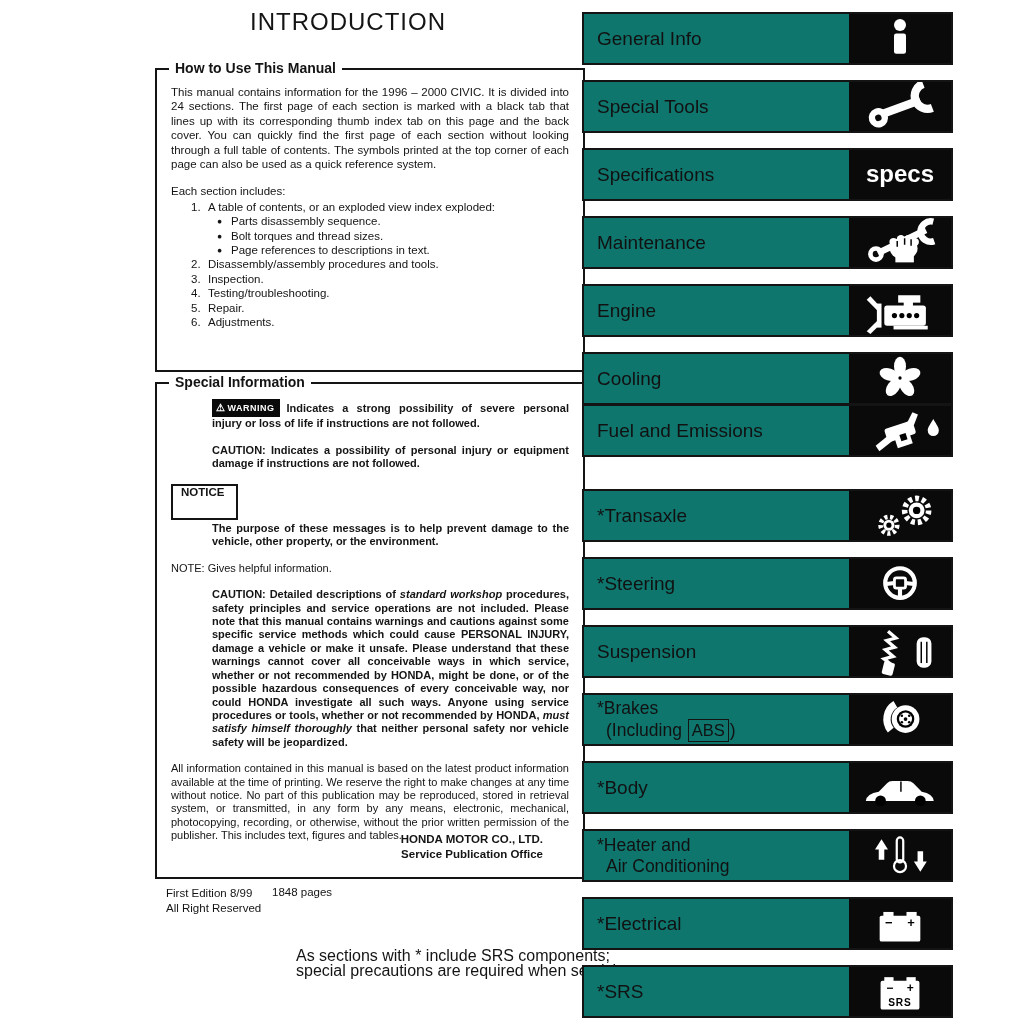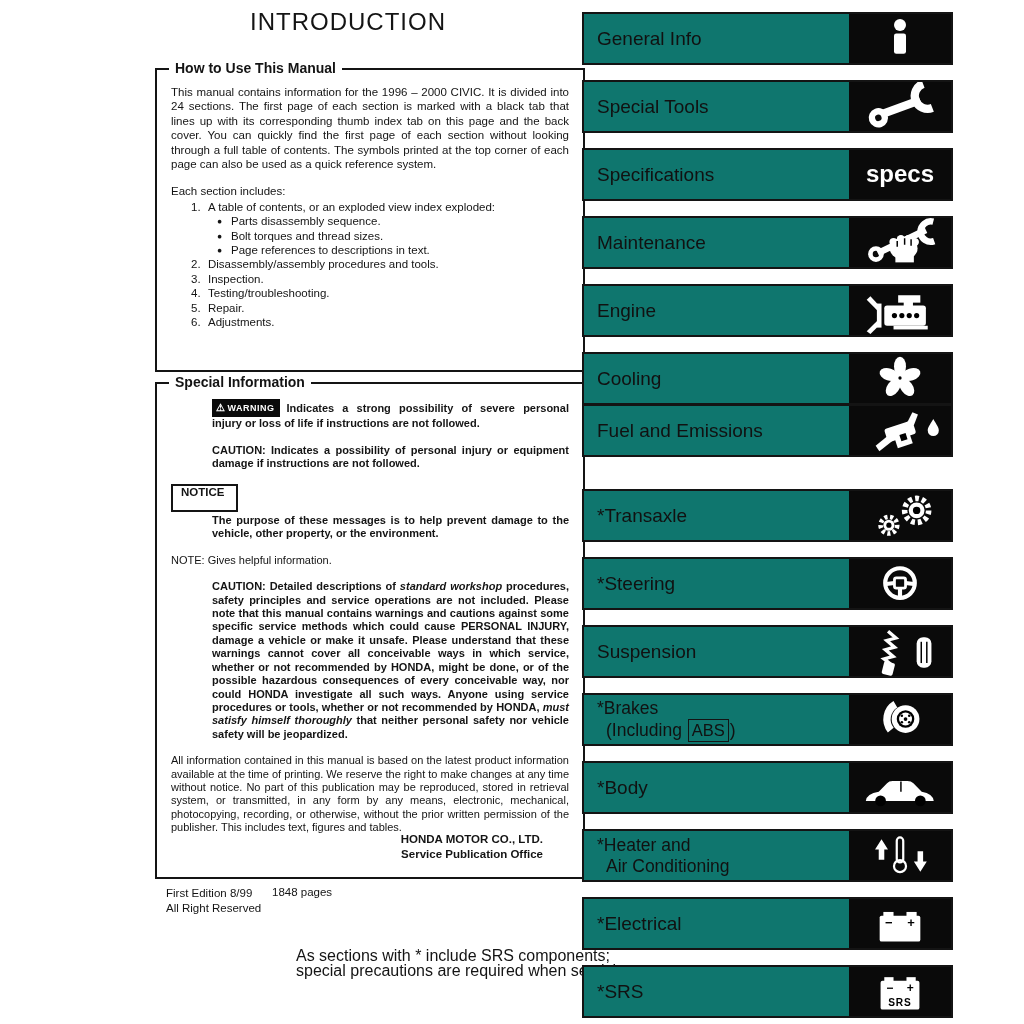--- a/index.html
+++ b/index.html
@@ -27,21 +27,21 @@
   .li{display:flex;margin:0;}
   .li.l1{padding-left:20px;}
   .li.l1 .num{flex:none;width:17px;}
   .li.l2{padding-left:46px;}
   .li.l2 .num{flex:none;width:14px;font-size:8.5px;}
 
   .warn-badge{display:inline-block;background:#0a0a0a;color:#fff;font-weight:700;
               font-size:9px;padding:2px 6px 2px 4px;margin-right:6px;vertical-align:1px;letter-spacing:.5px;}
   .warn-badge .tri{font-size:10px;margin-right:2px;}
   .notice-label{display:inline-block;border:2px solid #141414;font-weight:700;
-                font-size:11.5px;padding:0 12px 11px 8px;margin:0 0 2px 0;}
+                font-size:11.5px;padding:0 12px 19px 8px;margin:0 0 2px 0;}
   .caution2 i{font-style:italic;}
 
   
   .footer-left{position:absolute;left:166px;top:886px;font-size:11.5px;line-height:15px;}
   .footer-pages{position:absolute;left:272px;top:886px;font-size:11.5px;}
   .footer-company{position:absolute;left:340px;top:832px;width:203px;text-align:right;
                   font-size:11.5px;font-weight:700;line-height:15px;}
   .footnote{position:absolute;left:296px;top:948px;font-size:16px;line-height:15px;}
 
   

